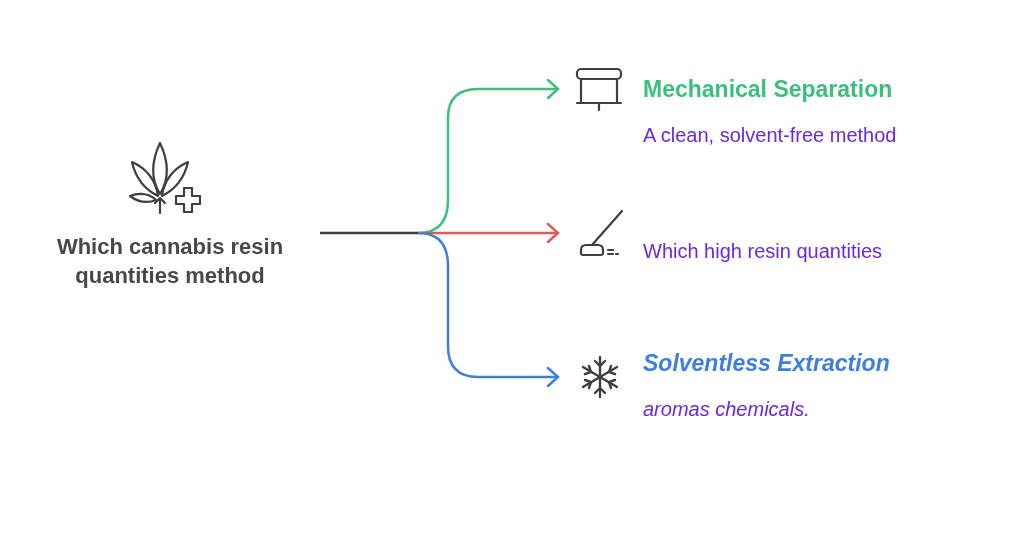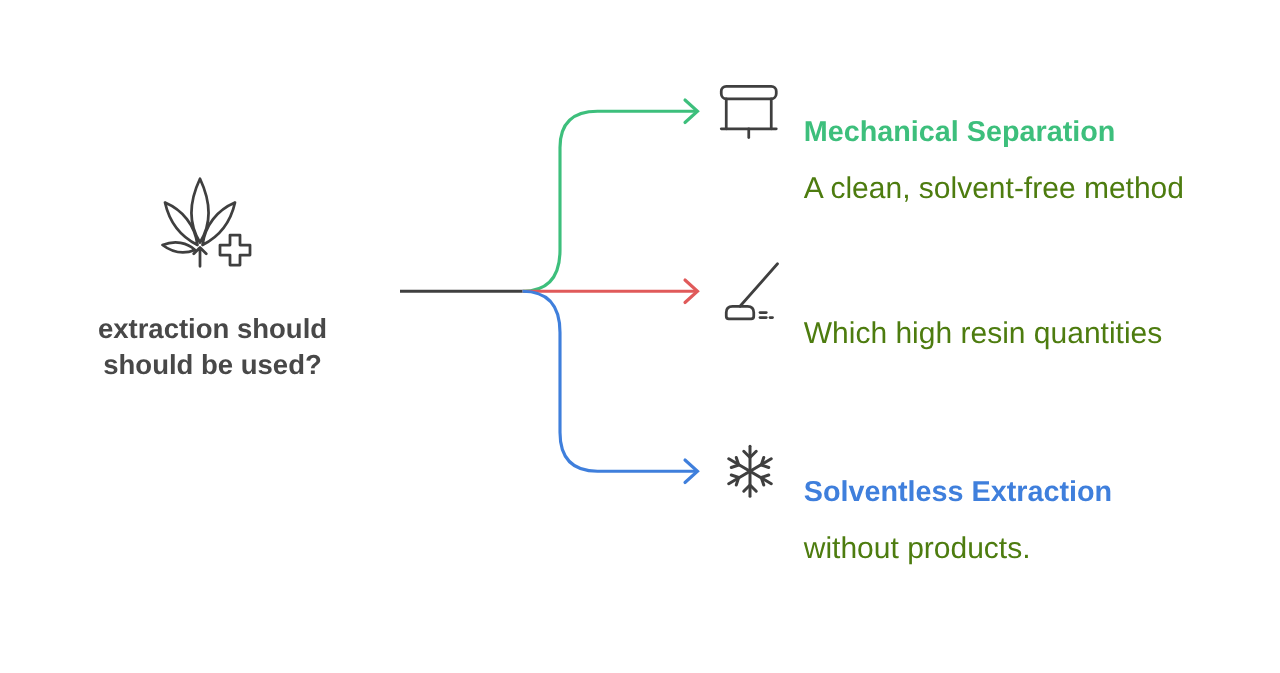--- a/index.html
+++ b/index.html
@@ -1,22 +1,22 @@
 <!DOCTYPE html>
 <html><head>
 <meta charset="utf-8">
 <style>
   html, body { margin:0; padding:0; background:#ffffff; }
   body { width:1024px; height:538px; position:relative; overflow:hidden;
          font-family:"Liberation Sans", sans-serif; color:#444444; }
-  .abs { position:absolute;margin-top:16px; }
+  .abs { position:absolute; }
   #question { left:30px; top:232px; width:280px; text-align:center;
               font-weight:bold; font-size:22px; line-height:29px; color:#484848; }
   .opt-title { font-weight:bold; font-size:23px; line-height:28px; white-space:nowrap; }
-  .opt-desc { font-size:24px; line-height:32px; color:#4d7c0f; white-space:nowrap; }
+  .opt-desc { font-size:20px; line-height:32px; color:#6d28d9; white-space:nowrap; }
   svg { position:absolute; left:0; top:0; }
 </style>
 </head>
 <body>
 
 <svg width="1024" height="538">
 
   <line x1="320" y1="233" x2="418" y2="233" stroke="#3f3f3f" stroke-width="2.5"></line>
 
   <path d="M418 233 Q448 233 448 200 L448 118 Q448 89 478 89 L558 89" fill="none" stroke="#3dbf7c" stroke-width="2.5"></path>
@@ -60,32 +60,32 @@
     <path d="M595 361 L600 366 L605 361"></path>
     <path d="M595 393 L600 388 L605 393"></path>
     <path d="M585 374 L591 372 L589 366"></path>
     <path d="M615 380 L609 382 L611 388"></path>
     <path d="M585 380 L591 382 L589 388"></path>
     <path d="M615 374 L609 372 L611 366"></path>
   </g>
 </svg>
 
 <div id="question" class="abs">
-  <div>extraction should</div>
-  <div>should be used?</div>
+  <div>Which cannabis resin</div>
+  <div>quantities method</div>
 </div>
 
 <div class="abs" style="left:643px; top:75px;">
   <div class="opt-title" style="color:#3dbf7c;">Mechanical Separation</div>
   <div style="height:16px"></div>
   <div class="opt-desc">A clean, solvent-free method</div>
 </div>
 
 <div class="abs" style="left:643px; top:219px;">
   <div style="height:16px"></div>
   <div class="opt-desc">Which high resin quantities</div>
 </div>
 
-<div class="abs" style="left:643px; top:363px;">
+<div class="abs" style="left:643px; top:349px;font-style:italic;">
   <div class="opt-title" style="color:#3f7fdc;">Solventless Extraction</div>
   <div style="height:16px"></div>
-  <div class="opt-desc">without products.</div>
+  <div class="opt-desc">aromas chemicals.</div>
 </div>
 
 </body></html>

